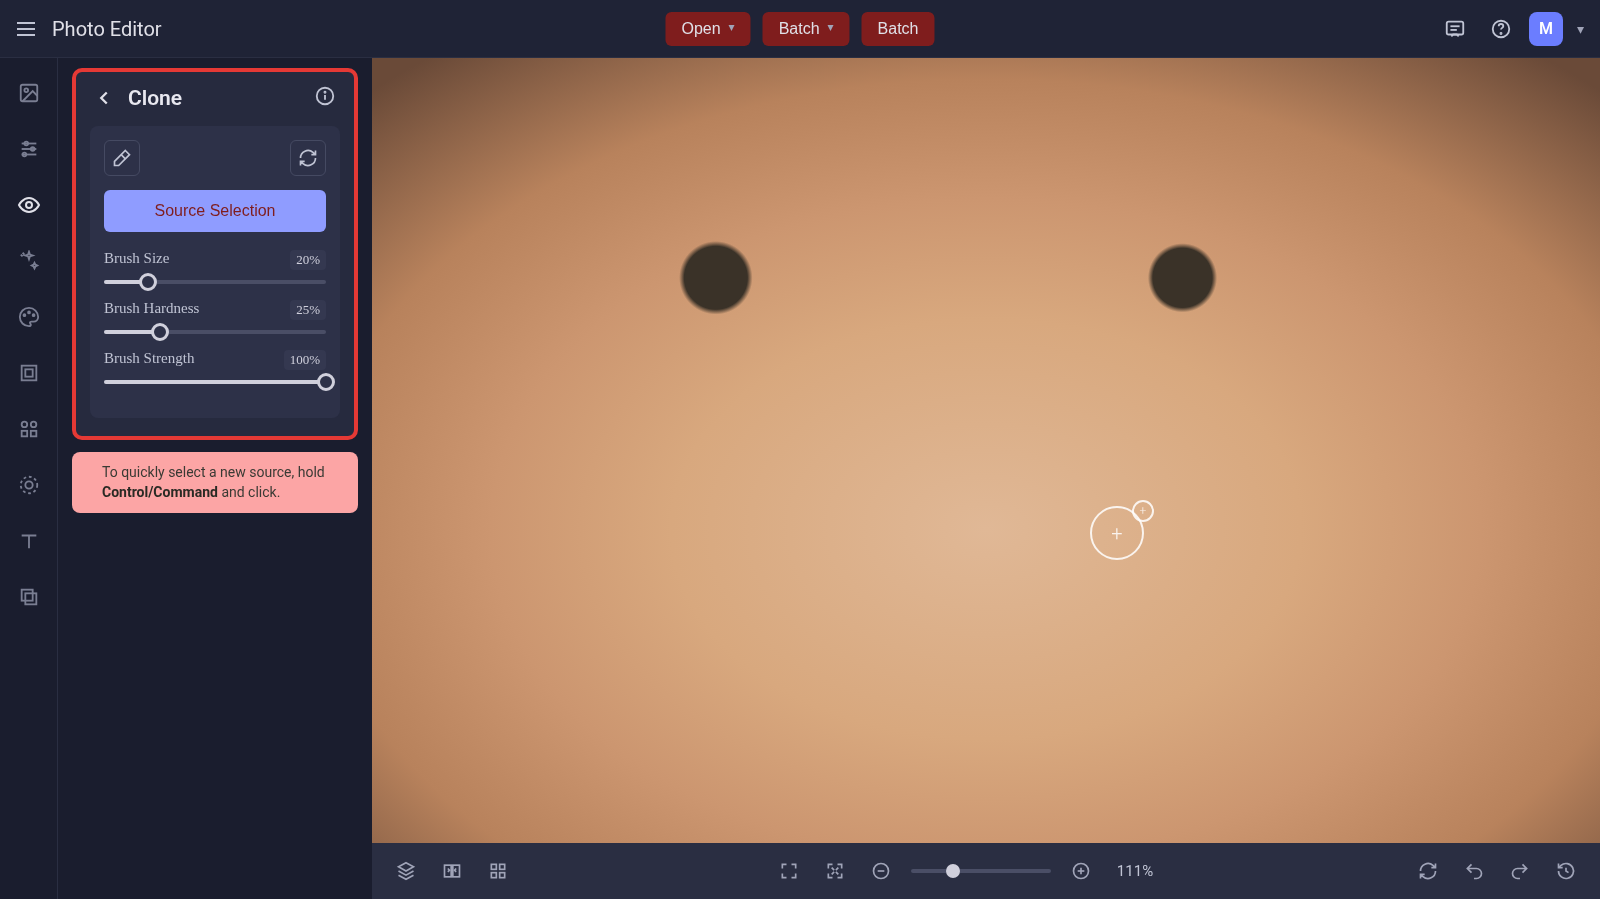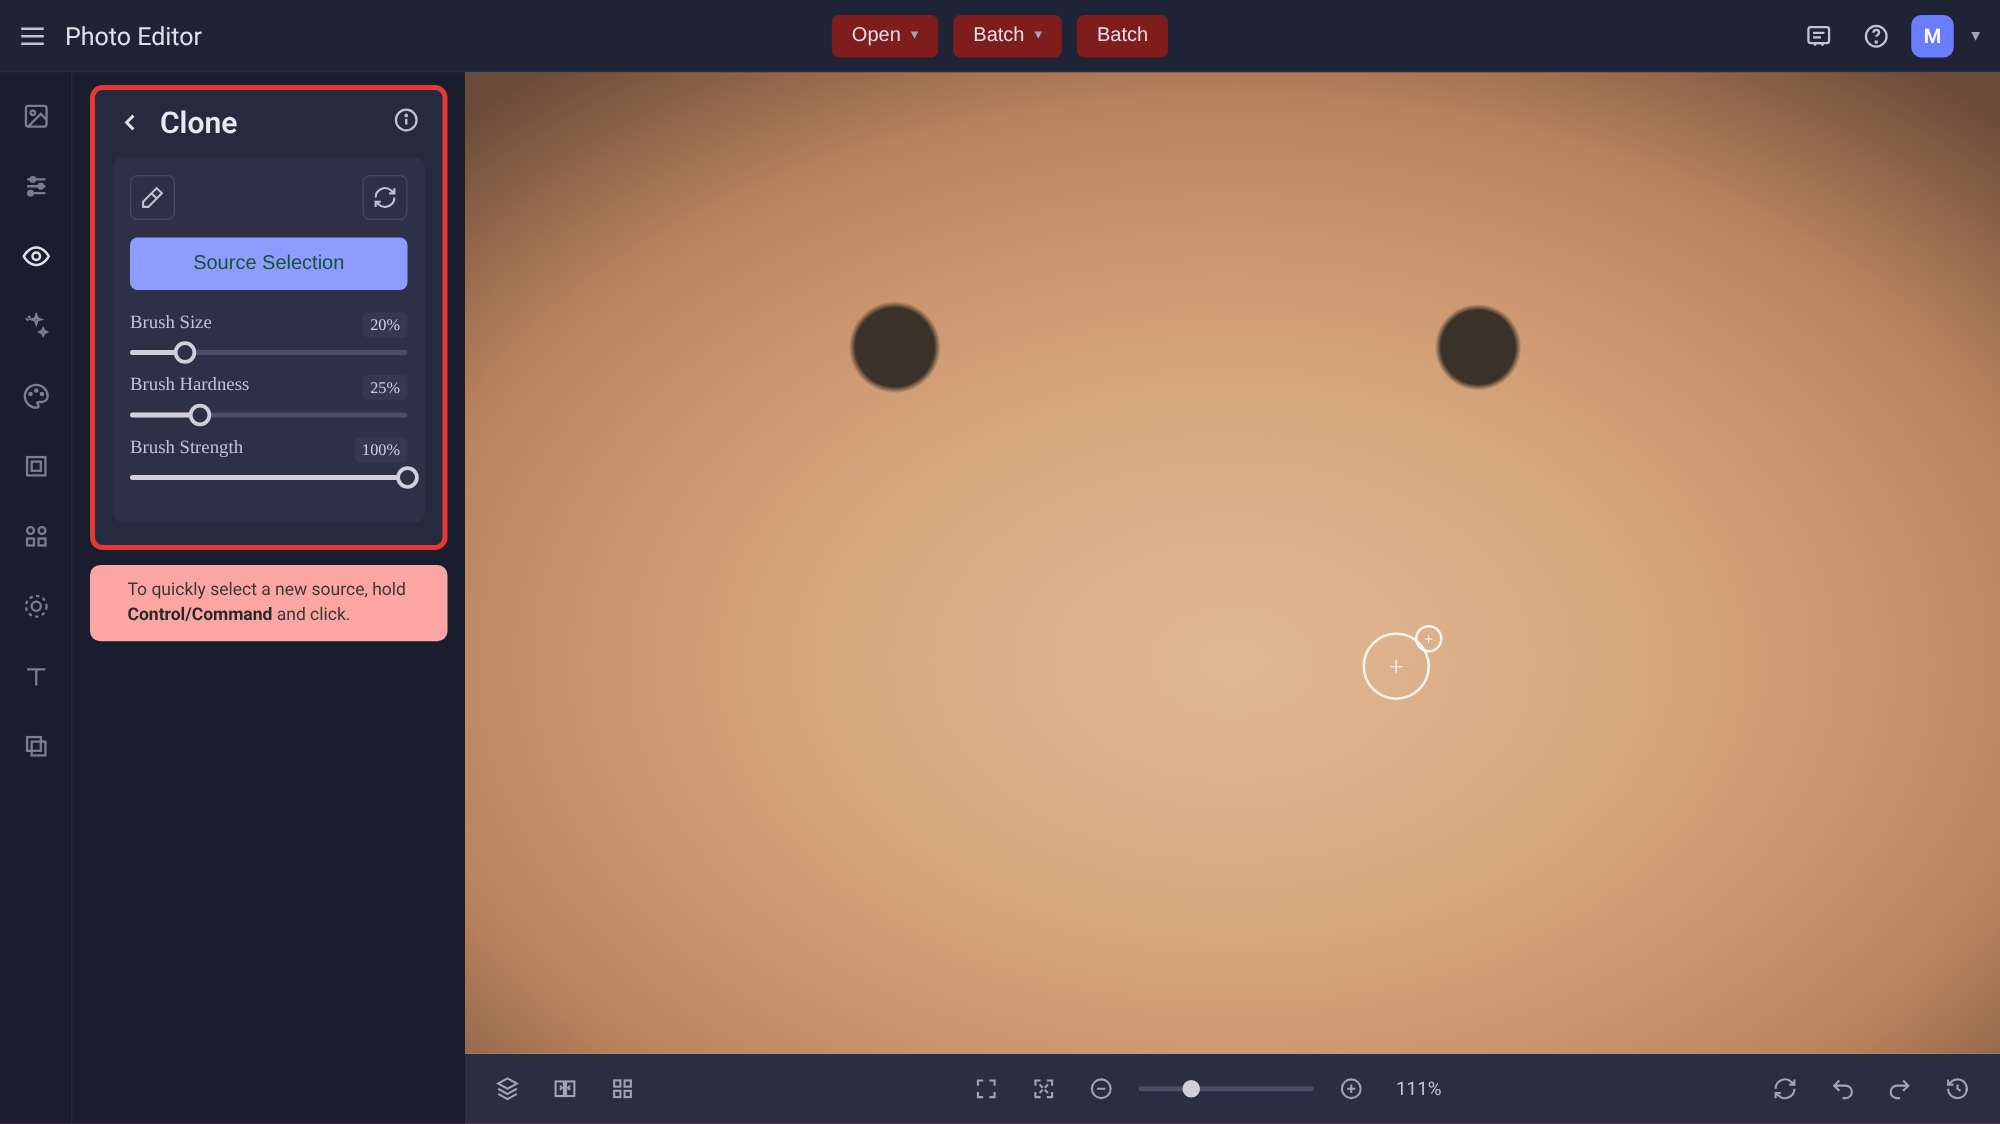--- a/index.html
+++ b/index.html
@@ -86,35 +86,35 @@
   padding: 12px 14px 18px 14px;
 }
 .panel-head {
   display: flex;
   align-items: center;
   gap: 10px;
   margin-bottom: 14px;
   position: relative;
 }
 .back-btn { width: 28px; height: 28px; display:flex;align-items:center;justify-content:center;cursor:pointer;color:#e0e0e8; border-radius:50%; }
-.panel-title { font-size: 24px; font-weight: 600; color: #e8e8f0; }
+.panel-title { font-size: 21px; font-weight: 600; color: #e8e8f0; }
 .info-btn { position: absolute; right: 0; width: 26px; height: 26px; color:#c0c4d4; }
 
 .tool-inner {
   background: #2d3148;
   border-radius: 8px;
   padding: 14px 14px 18px 14px;
 }
 .tool-row-top { display: flex; justify-content: space-between; margin-bottom: 14px; }
 .sq-icon { width: 36px; height: 36px; border:1px solid #454a62; border-radius:6px; display:flex;align-items:center;justify-content:center; color:#c0c4d4; cursor:pointer; }
 
 .primary-btn {
   width: 100%;
   background: #8f9cff;
-  color: #14532d;
+  color: #7f1d1d;
   border: none;
   border-radius: 6px;
   padding: 12px;
   font-size: 16px;
   font-weight: 500;
   cursor: pointer;
   margin-bottom: 18px;
 }
 
 .slider-group { margin-bottom: 16px; }

